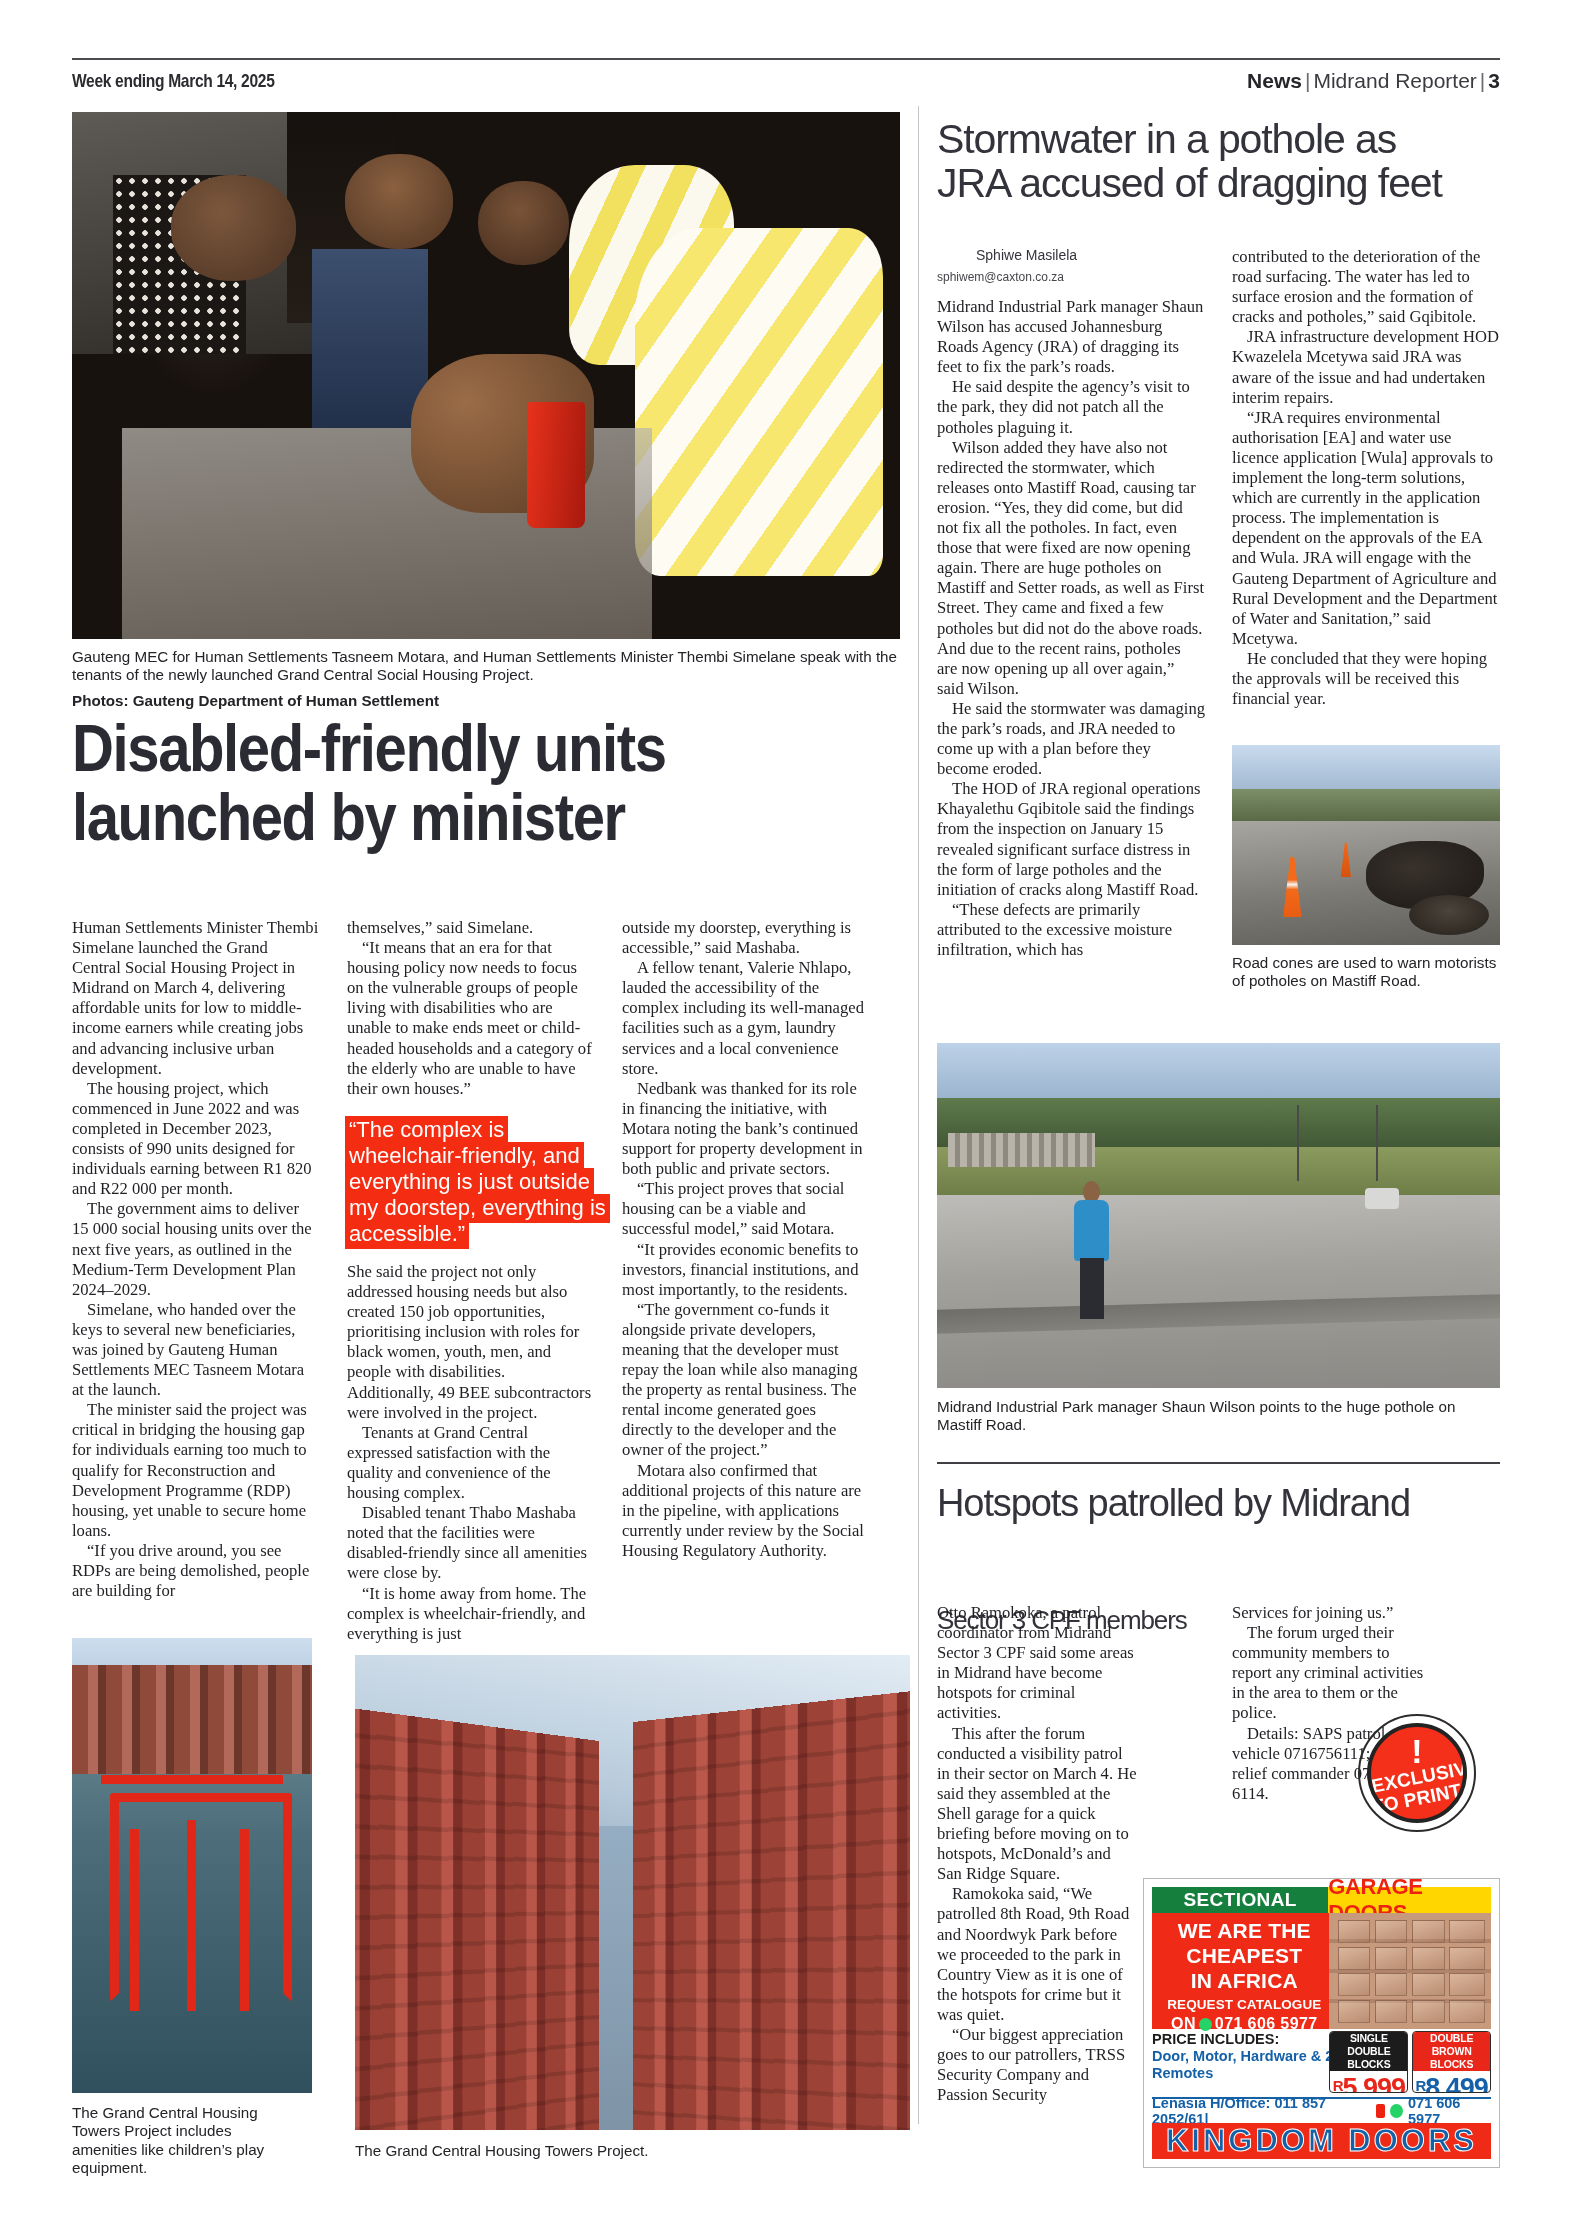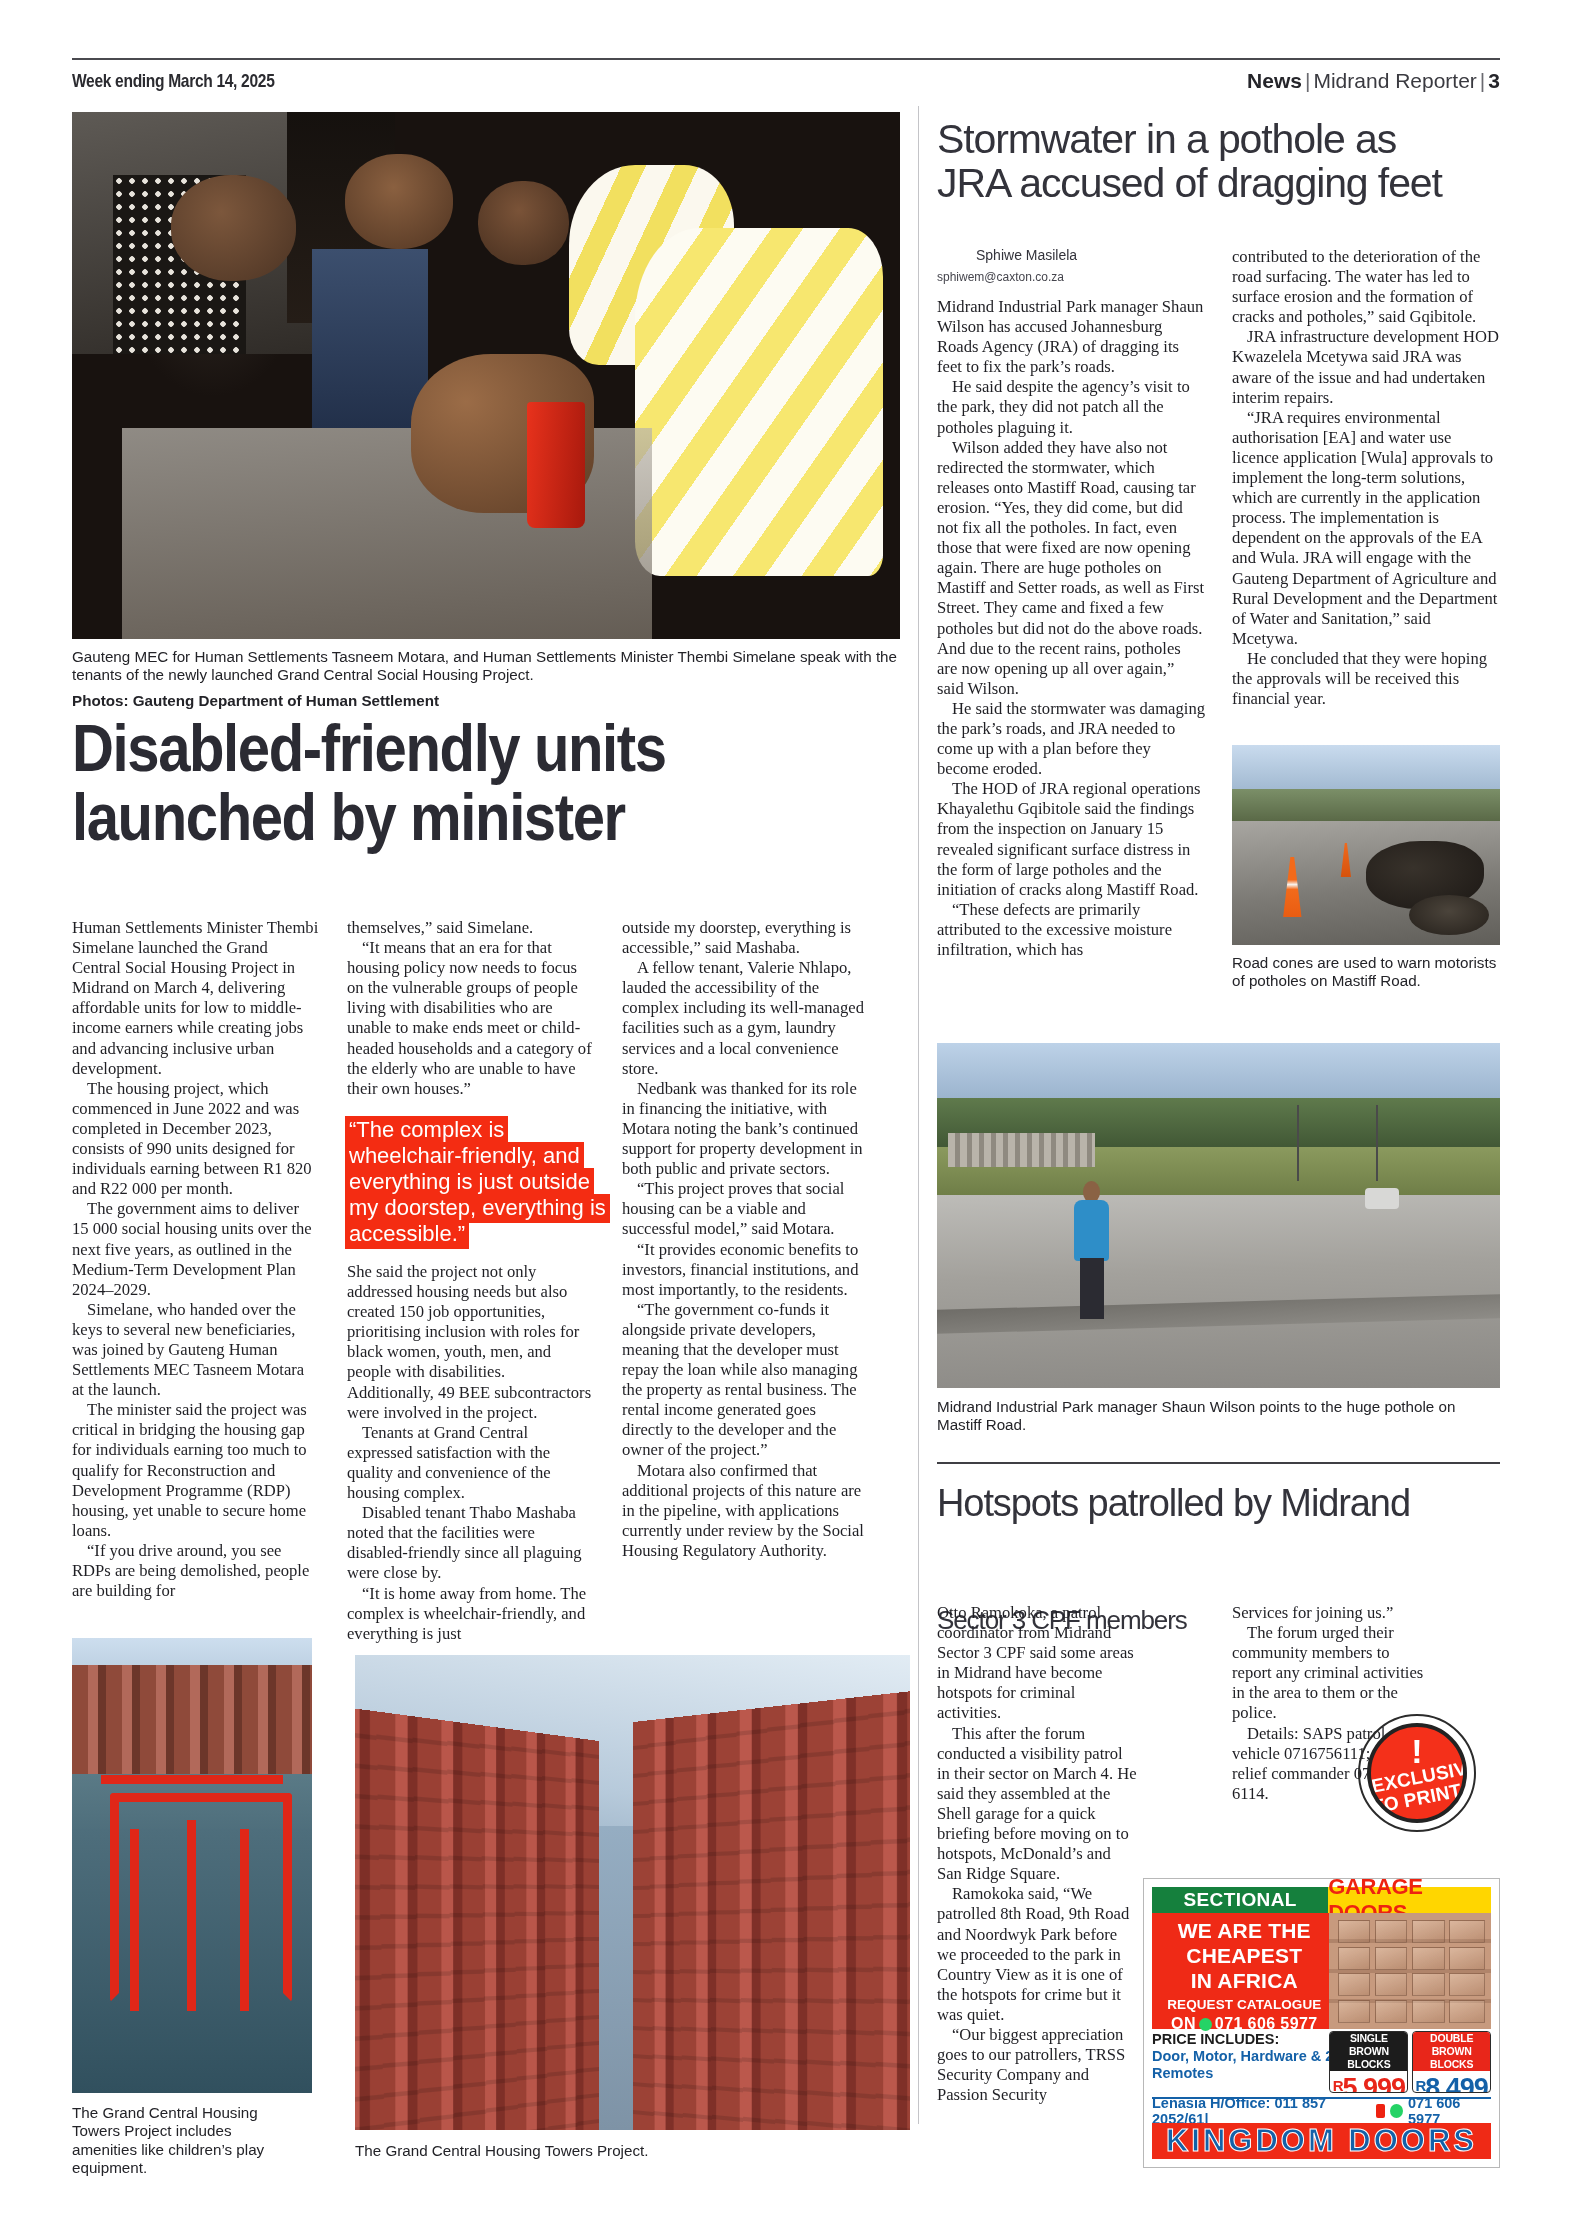--- a/index.html
+++ b/index.html
@@ -487,21 +487,21 @@
     <p class="ind">“It means that an era for that housing policy now needs to focus on the vulnerable groups of people living with disabilities who are unable to make ends meet or child-headed households and a category of the elderly who are unable to have their own houses.”</p>
   </div>
 
   <div class="pullquote" style="left:345px; top:1117px; width:262px;">
     <span>“The complex is wheelchair-friendly, and everything is just outside my doorstep, everything is accessible.”</span>
   </div>
 
   <div class="body-col" style="left:347px; top:1262px; width:247px;">
     <p>She said the project not only addressed housing needs but also created 150 job opportunities, prioritising inclusion with roles for black women, youth, men, and people with disabilities. Additionally, 49 BEE subcontractors were involved in the project.</p>
     <p class="ind">Tenants at Grand Central expressed satisfaction with the quality and convenience of the housing complex.</p>
-    <p class="ind">Disabled tenant Thabo Mashaba noted that the facilities were disabled-friendly since all plaguing were close by.</p>
+    <p class="ind">Disabled tenant Thabo Mashaba noted that the facilities were disabled-friendly since all amenities were close by.</p>
     <p class="ind">“It is home away from home. The complex is wheelchair-friendly, and everything is just</p>
   </div>
 
   <div class="body-col" style="left:622px; top:918px; width:247px;">
     <p>outside my doorstep, everything is accessible,” said Mashaba.</p>
     <p class="ind">A fellow tenant, Valerie Nhlapo, lauded the accessibility of the complex including its well-managed facilities such as a gym, laundry services and a local convenience store.</p>
     <p class="ind">Nedbank was thanked for its role in financing the initiative, with Motara noting the bank’s continued support for property development in both public and private sectors.</p>
     <p class="ind">“This project proves that social housing can be a viable and successful model,” said Motara.</p>
     <p class="ind">“It provides economic benefits to investors, financial institutions, and most importantly, to the residents.</p>
     <p class="ind">“The government co-funds it alongside private developers, meaning that the developer must repay the loan while also managing the property as rental business. The rental income generated goes directly to the developer and the owner of the project.”</p>
@@ -640,21 +640,21 @@
       <div class="ad-door-panel" style="left:74%; top:75%; width:21%; height:18%;"></div>
     </div>
 
     <div class="ad-includes">
       <div class="k">PRICE INCLUDES:</div>
       <div class="v">Door, Motor, Hardware &amp; 2 Remotes</div>
     </div>
 
     <div class="ad-price-row">
       <div class="ad-price">
-        <div class="ad-price-hd blk">SINGLE BROWN BLOCKS</div>
+        <div class="ad-price-hd blk">SINGLE DOUBLE BLOCKS</div>
         <div class="ad-price-val red">
           <span class="r">R</span><span>5,999</span>
         </div>
 
       </div>
       <div class="ad-price">
         <div class="ad-price-hd red">DOUBLE BROWN BLOCKS</div>
         <div class="ad-price-val blue">
           <span class="r">R</span><span>8,499</span>
         </div>

